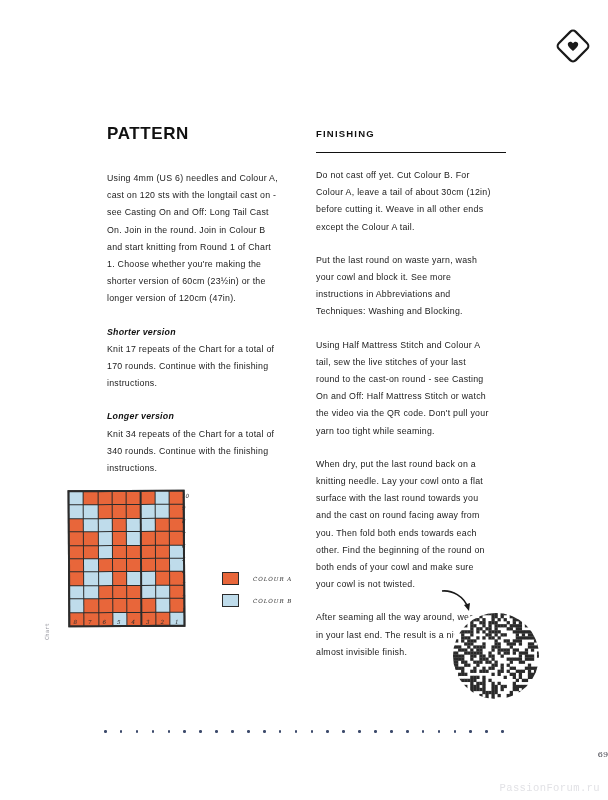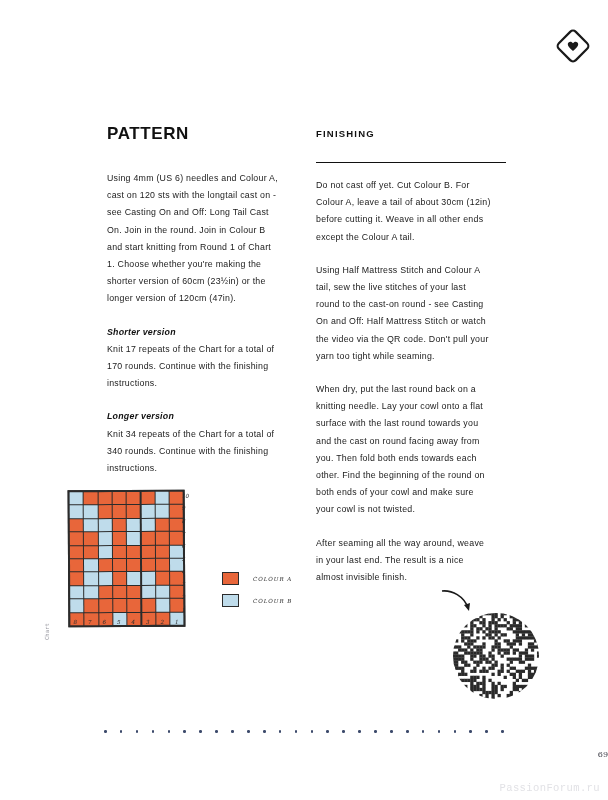--- a/index.html
+++ b/index.html
@@ -48,21 +48,21 @@
     font-size: 17px;
     font-weight: bold;
     letter-spacing: 0.6px;
     margin: 0 0 26px 0;
     color: #111111;
   }
   h2.section-title-sm {
     font-size: 9.5px;
     font-weight: bold;
     letter-spacing: 1.2px;
-    margin: 4px 0 23px 0;
+    margin: 4px 0 13px 0;
     color: #111111;
   }
   .rule {
     border: none;
     border-top: 1.4px solid #111111;
     margin: 0 0 14px 0;
   }
 
   p.body-text {
     font-size: 8.8px;
@@ -254,20 +254,21 @@
     <p class="body-text">Knit 17 repeats of the Chart for a total of 170 rounds. Continue with the finishing instructions.</p>
 
     <p class="subhead">Longer version</p>
     <p class="body-text">Knit 34 repeats of the Chart for a total of 340 rounds. Continue with the finishing instructions.</p>
   </div>
 
   <div class="col-right">
     <h2 class="section-title-sm">FINISHING</h2>
     <hr class="rule">
     <p class="body-text">Do not cast off yet. Cut Colour B. For Colour A, leave a tail of about 30cm (12in) before cutting it. Weave in all other ends except the Colour A tail.</p>
+    <p class="body-text">Put the last round on waste yarn, wash your cowl and block it. See more instructions in Abbreviations and Techniques: Washing and Blocking.</p>
     <p class="body-text">Using Half Mattress Stitch and Colour A tail, sew the live stitches of your last round to the cast-on round - see Casting On and Off: Half Mattress Stitch or watch the video via the QR code. Don't pull your yarn too tight while seaming.</p>
     <p class="body-text">When dry, put the last round back on a knitting needle. Lay your cowl onto a flat surface with the last round towards you and the cast on round facing away from you. Then fold both ends towards each other. Find the beginning of the round on both ends of your cowl and make sure your cowl is not twisted.</p>
     <p class="body-text">After seaming all the way around, weave in your last end. The result is a nice almost invisible finish.</p>
   </div>
 
   <div class="chart-wrap">
     <div class="chart-grid" id="chart-grid">
         <div class="cell B"></div>
         <div class="cell A"></div>
         <div class="cell A"></div>

